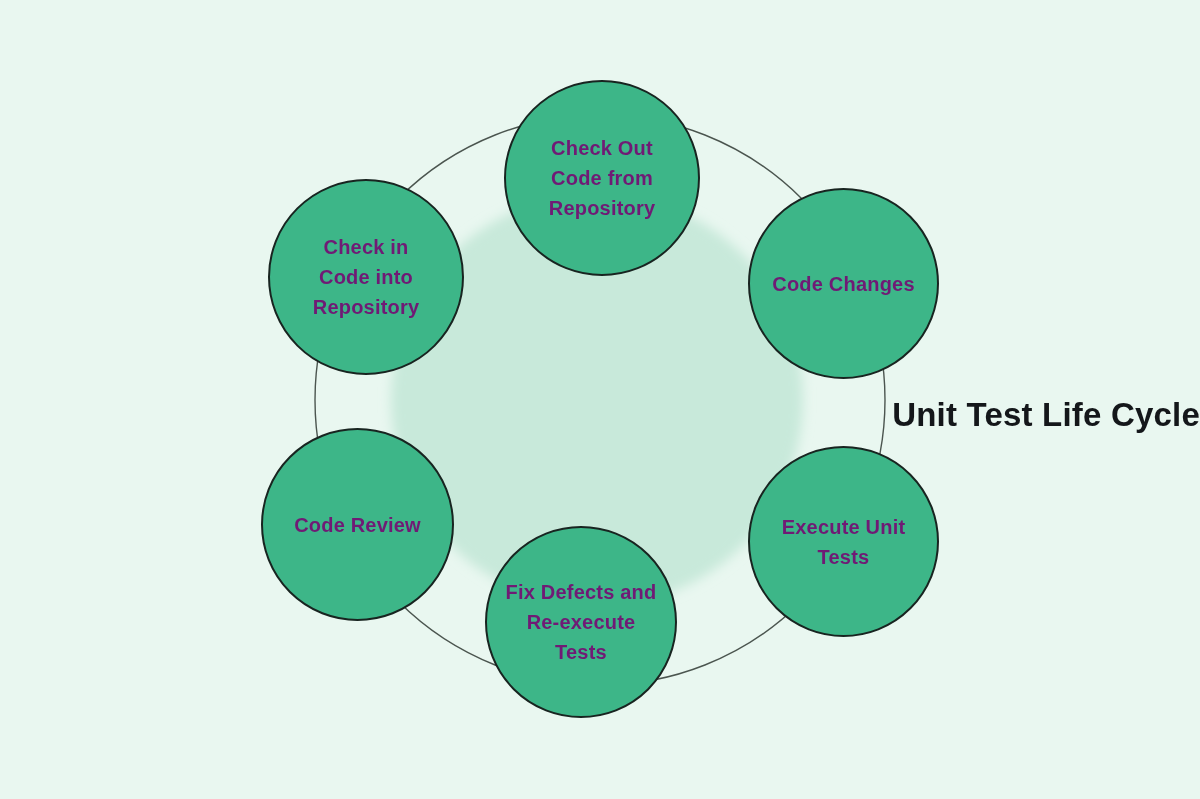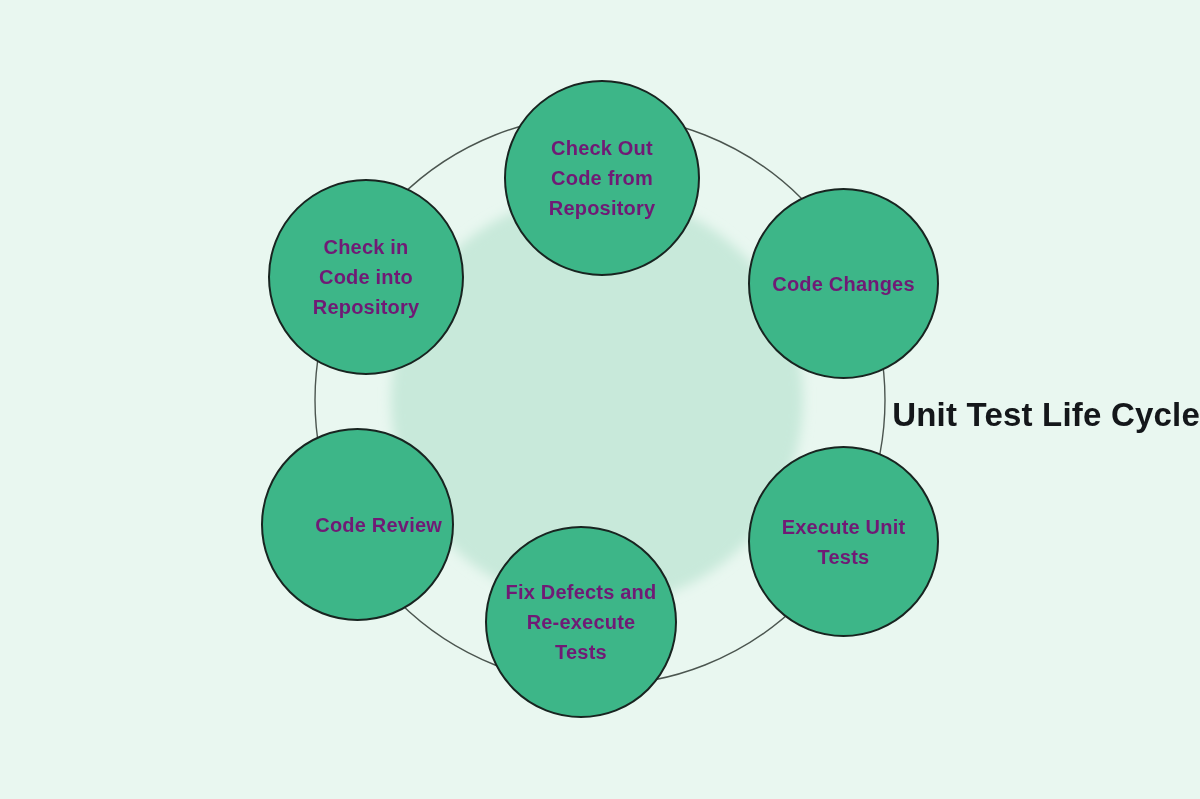--- a/index.html
+++ b/index.html
@@ -40,21 +40,21 @@
     letter-spacing: 0.2px;
   }
   .node-label {
     white-space: pre-line;
     padding: 0 10px;
   }
   .node-top          { left: 504px; top: 80px;  width: 196px; height: 196px; }
   .node-top-right    { left: 748px; top: 188px; width: 191px; height: 191px; }
   .node-bottom-right { left: 748px; top: 446px; width: 191px; height: 191px; }
   .node-bottom       { left: 485px; top: 526px; width: 192px; height: 192px; }
-  .node-bottom-left  { left: 261px; top: 428px; width: 193px; height: 193px; justify-content: flex-end; }
+  .node-bottom-left  { left: 261px; top: 428px; width: 193px; height: 193px; }
   .node-top-left     { left: 268px; top: 179px; width: 196px; height: 196px; }
   .diagram-title {
     position: absolute;
     left: 0;
     right: 0;
     top: 374px;
     text-align: right;
     font-size: 33px;
     line-height: 38px;
     font-weight: 700;

